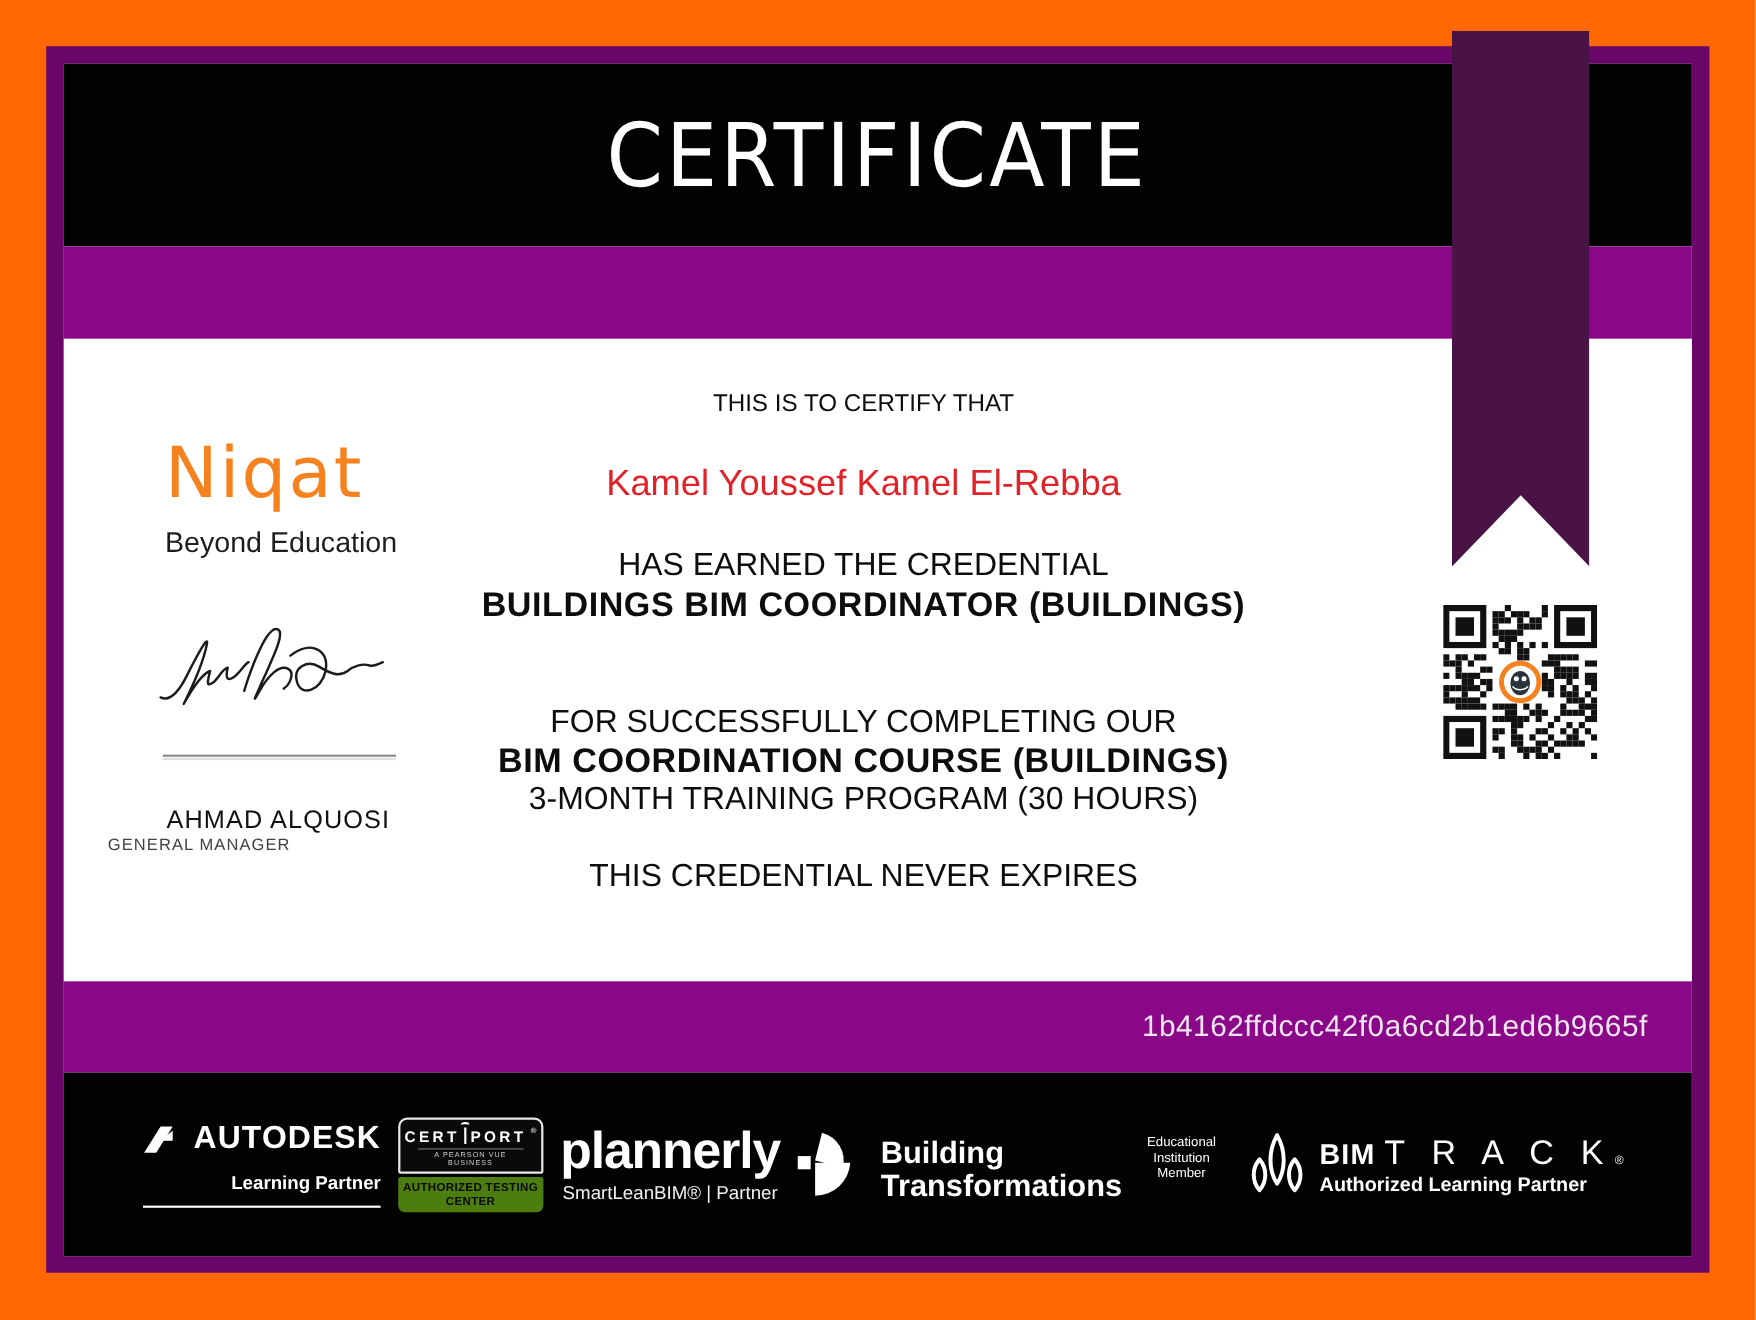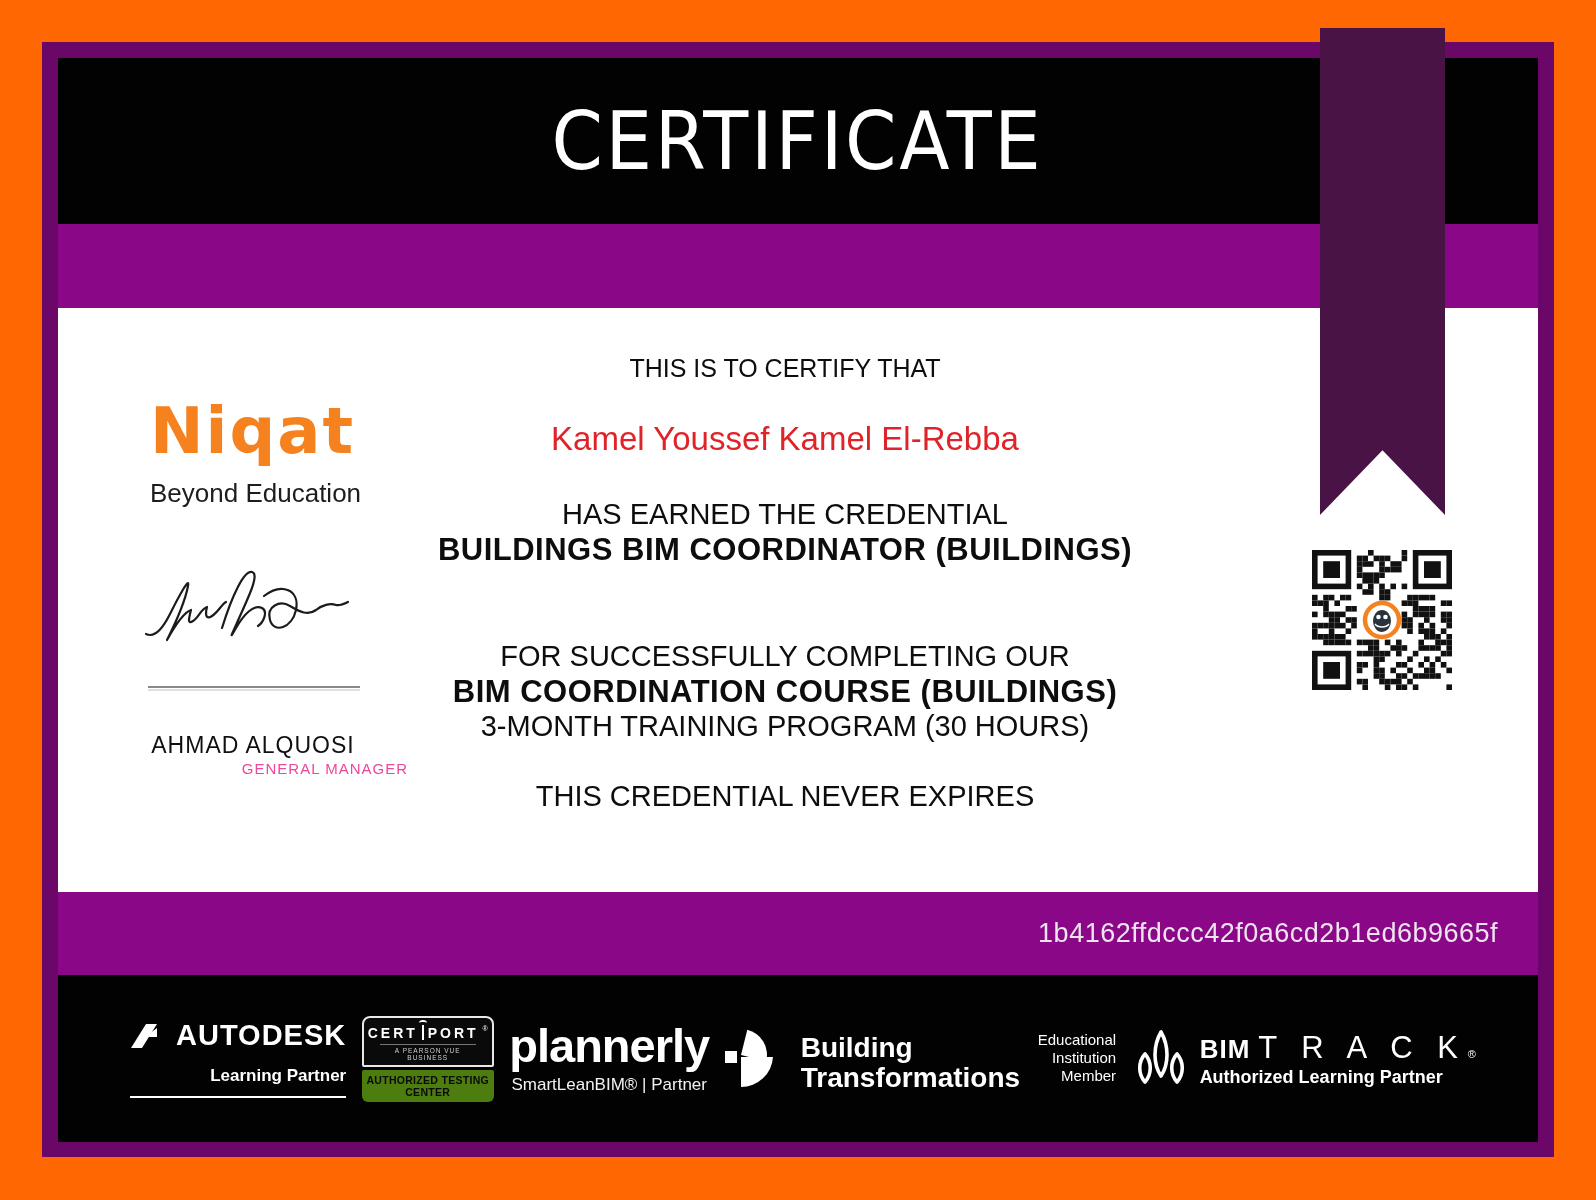--- a/index.html
+++ b/index.html
@@ -19,34 +19,34 @@
   .band-id .id-text { color:#EFE4EF; font-size:27px; padding-right:40px; letter-spacing:0.5px; }
   .band-footer { height:167px; background:#020202; display:flex; align-items:center;
                  justify-content:space-between; padding:0 62px 0 72px; color:#fff; }
 
   
   .ribbon { position:absolute; left:1320px; top:28px; width:125px; height:487px; background:#491346;
             clip-path:polygon(0 0,100% 0,100% 100%,50% 86.7%,0 100%); z-index:5; }
 
   
   .niqat-logo { position:absolute; left:92px; top:86px; color:#F5821F; font-family:"DejaVu Sans",sans-serif;
-                font-weight:700; font-size:64px; letter-spacing:2px; }
+                font-weight:400; font-size:64px; letter-spacing:2px; }
   .niqat-tagline { position:absolute; left:92px; top:170px; color:#1d1d1d; font-size:26px; font-weight:500; }
   .signature-svg { position:absolute; left:82px; top:250px; }
   .sig-line { position:absolute; left:90px; top:378px; width:212px; height:2px; background:#8a8a8a;
               box-shadow:0 3px 0 #e0e0e0; }
   .sig-name { position:absolute; left:40px; top:424px; width:310px; text-align:center; color:#111;
               font-size:23px; letter-spacing:1px; }
-  .sig-role { position:absolute; left:40px; top:452px; width:310px; text-align:right; color:#ec4899;
+  .sig-role { position:absolute; left:40px; top:452px; width:310px; text-align:left; color:#404040;
               font-size:15px; letter-spacing:1px; }
 
   
   .center-col { position:absolute; left:327px; top:0; width:800px; height:100%; }
   .c-line { position:absolute; width:100%; text-align:center; color:#0d0d0d; white-space:nowrap; }
-  .l-certify    { top:46px;  font-size:25px; }
+  .l-certify    { top:46px;  font-size:22px; }
   .l-name       { top:112px; font-size:33px; color:#E02329; }
   .l-earned     { top:190px; font-size:29px; }
   .l-credential { top:224px; font-size:31px; font-weight:bold; letter-spacing:0.5px; }
   .l-completing { top:332px; font-size:29px; }
   .l-course     { top:366px; font-size:31px; font-weight:bold; letter-spacing:0.5px; }
   .l-program    { top:402px; font-size:29px; }
   .l-expiry     { top:472px; font-size:29px; }
 
   
   .qr-wrap { position:absolute; left:1254px; top:242px; width:140px; height:140px; }
@@ -74,21 +74,21 @@
   .cp-sub { font-size:6.5px; letter-spacing:1px; color:#cfcfcf; border-top:1px solid #777;
             width:80%; margin:3px auto 0; padding-top:2px; }
   .cp-badge { width:100%; background:#4d7c0f; color:#0a0a0a; border-radius:2px 2px 6px 6px; margin-top:3px;
               font-size:10.5px; font-weight:bold; text-align:center; padding:4px 0; letter-spacing:0.3px; }
 
   .plannerly-word { font-size:47px; font-weight:800; letter-spacing:-1px; line-height:1; }
   .plannerly-sub  { font-size:17px; margin-top:6px; color:#f2f2f2; }
 
   .bt { flex-direction:row; align-items:flex-start; gap:12px; }
   .bt-text { font-size:28px; font-weight:800; line-height:1.07; margin-top:8px; }
-  .bt-member { width:84px; font-size:15px; line-height:1.2; text-align:right; margin-top:6px; }
+  .bt-member { width:84px; font-size:12px; line-height:1.2; text-align:center; margin-top:6px; }
 
   .bimtrack { flex-direction:row; align-items:center; gap:10px; }
   .bim-col { display:flex; flex-direction:column; }
   .bim-row { display:flex; align-items:baseline; }
   .bim-bold { font-size:26px; font-weight:800; letter-spacing:1px; }
   .bim-track { font-size:31px; font-weight:300; letter-spacing:8px; margin-left:8px; }
   .bim-reg { font-size:11px; vertical-align:top; margin-left:2px; }
   .bim-sub { font-size:18px; font-weight:600; margin-top:1px; }
 </style>
 </head>

